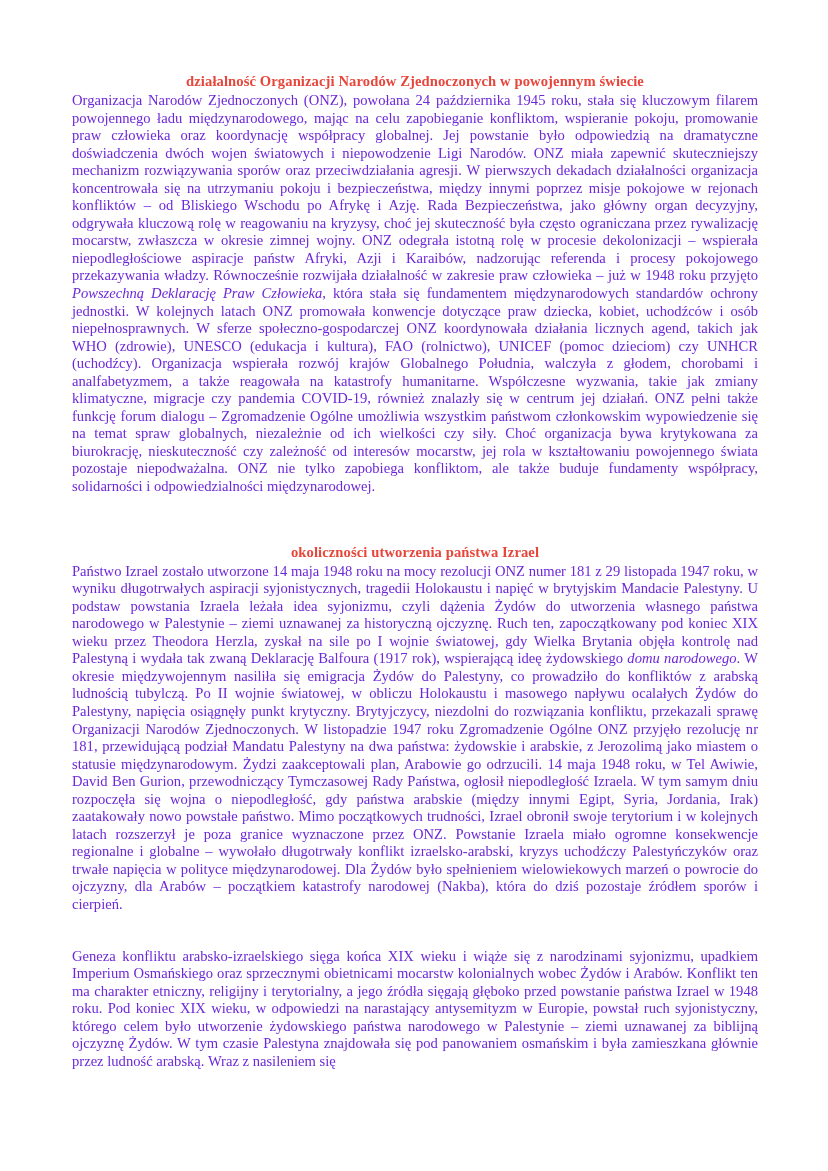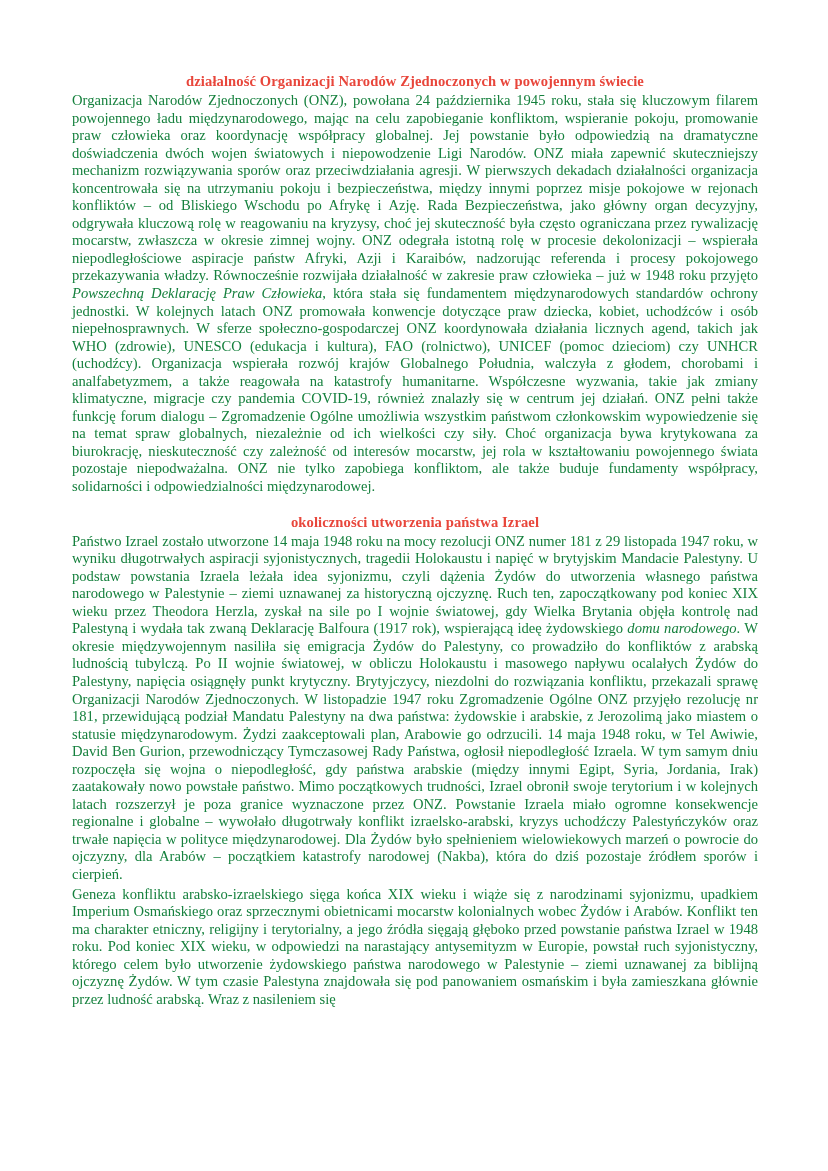--- a/index.html
+++ b/index.html
@@ -31,41 +31,42 @@
     font-size: 14.6px;
     font-weight: bold;
     color: #e8463b;
     text-align: center;
     margin: 0;
     padding: 0;
     line-height: 18px;
     letter-spacing: 0.1px;
   }
   h2.section-heading.gap-before {
-    margin-top: 17px;
+    margin-top: 47px;
   }
   p.para {
     font-size: 14.6px;
     line-height: 17.55px;
     text-align: justify;
     text-justify: inter-word;
     margin: 0;
     padding: 0;
-    color: #15803d;
+    color: #6d28d9;
     hyphens: none;
   }
   p.para.after-heading {
     margin-top: 2px;
   }
   .it {
     font-style: italic;
   }
   
   .clip-block {
     overflow: hidden;
+    margin-top: 32px;
   }
 </style>
 </head>
 <body>
 
 <div class="page">
   <div class="doc-body">
 
     <h2 class="section-heading">działalność Organizacji Narodów Zjednoczonych w powojennym świecie</h2>
     <p class="para after-heading"><span>Organizacja Narodów Zjednoczonych (ONZ), powołana 24 października 1945 roku, stała się kluczowym filarem powojennego ładu międzynarodowego, mając na celu zapobieganie konfliktom, wspieranie pokoju, promowanie praw człowieka oraz koordynację współpracy globalnej. Jej powstanie było odpowiedzią na dramatyczne doświadczenia dwóch wojen światowych i niepowodzenie Ligi Narodów. ONZ miała zapewnić skuteczniejszy mechanizm rozwiązywania sporów oraz przeciwdziałania agresji. W pierwszych dekadach działalności organizacja koncentrowała się na utrzymaniu pokoju i bezpieczeństwa, między innymi poprzez misje pokojowe w rejonach konfliktów – od Bliskiego Wschodu po Afrykę i Azję. Rada Bezpieczeństwa, jako główny organ decyzyjny, odgrywała kluczową rolę w reagowaniu na kryzysy, choć jej skuteczność była często ograniczana przez rywalizację mocarstw, zwłaszcza w okresie zimnej wojny. ONZ odegrała istotną rolę w procesie dekolonizacji – wspierała niepodległościowe aspiracje państw Afryki, Azji i Karaibów, nadzorując referenda i procesy pokojowego przekazywania władzy. Równocześnie rozwijała działalność w zakresie praw człowieka – już w 1948 roku przyjęto </span><span class="it">Powszechną Deklarację Praw Człowieka</span><span>, która stała się fundamentem międzynarodowych standardów ochrony jednostki. W kolejnych latach ONZ promowała konwencje dotyczące praw dziecka, kobiet, uchodźców i osób niepełnosprawnych. W sferze społeczno-gospodarczej ONZ koordynowała działania licznych agend, takich jak WHO (zdrowie), UNESCO (edukacja i kultura), FAO (rolnictwo), UNICEF (pomoc dzieciom) czy UNHCR (uchodźcy). Organizacja wspierała rozwój krajów Globalnego Południa, walczyła z głodem, chorobami i analfabetyzmem, a także reagowała na katastrofy humanitarne. Współczesne wyzwania, takie jak zmiany klimatyczne, migracje czy pandemia COVID-19, również znalazły się w centrum jej działań. ONZ pełni także funkcję forum dialogu – Zgromadzenie Ogólne umożliwia wszystkim państwom członkowskim wypowiedzenie się na temat spraw globalnych, niezależnie od ich wielkości czy siły. Choć organizacja bywa krytykowana za biurokrację, nieskuteczność czy zależność od interesów mocarstw, jej rola w kształtowaniu powojennego świata pozostaje niepodważalna. ONZ nie tylko zapobiega konfliktom, ale także buduje fundamenty współpracy, solidarności i odpowiedzialności międzynarodowej.</span></p>

